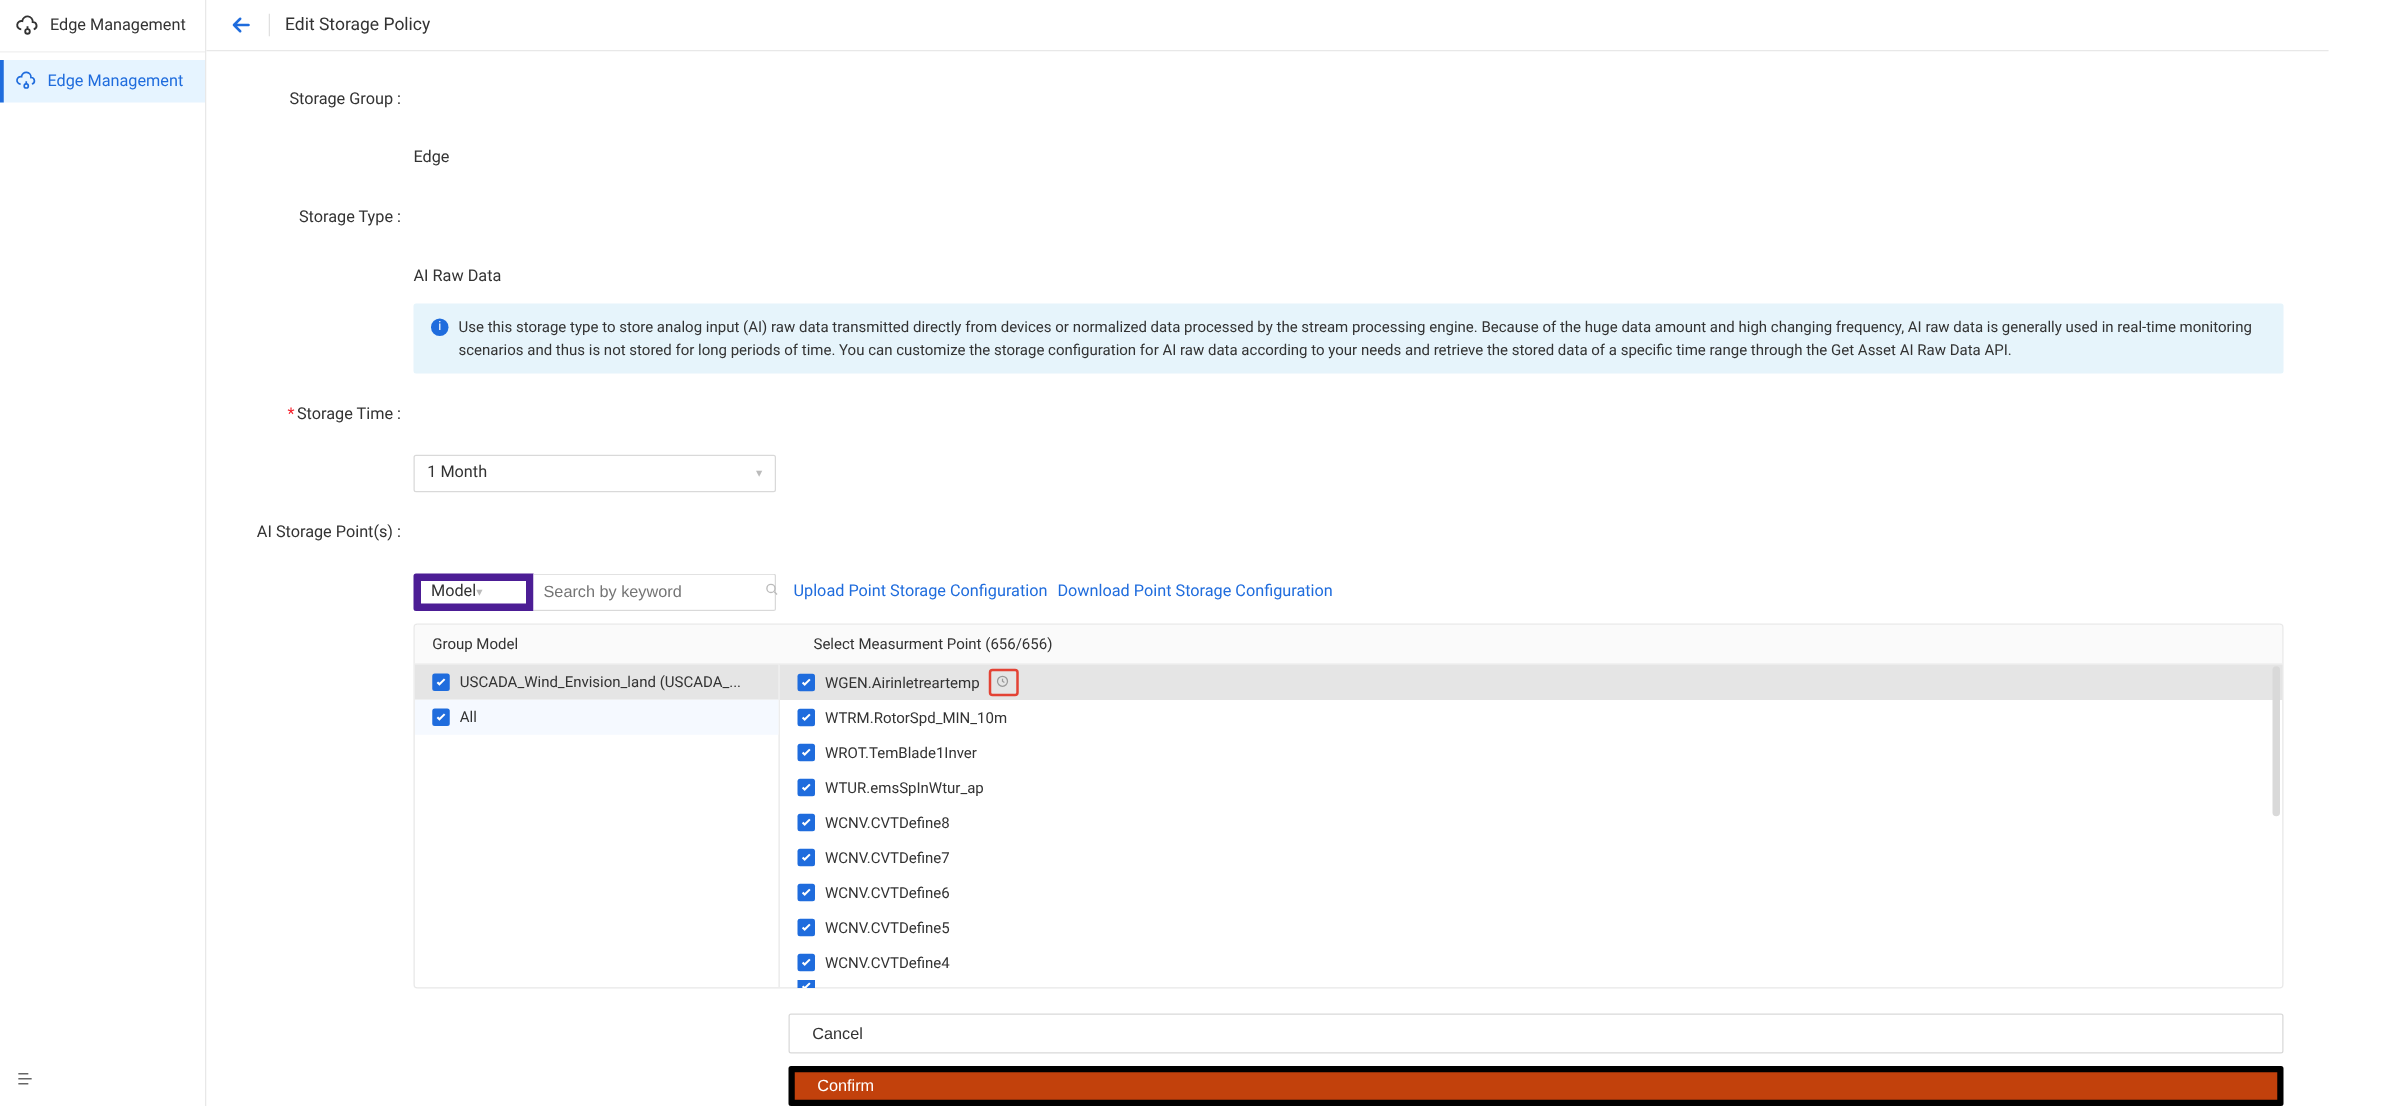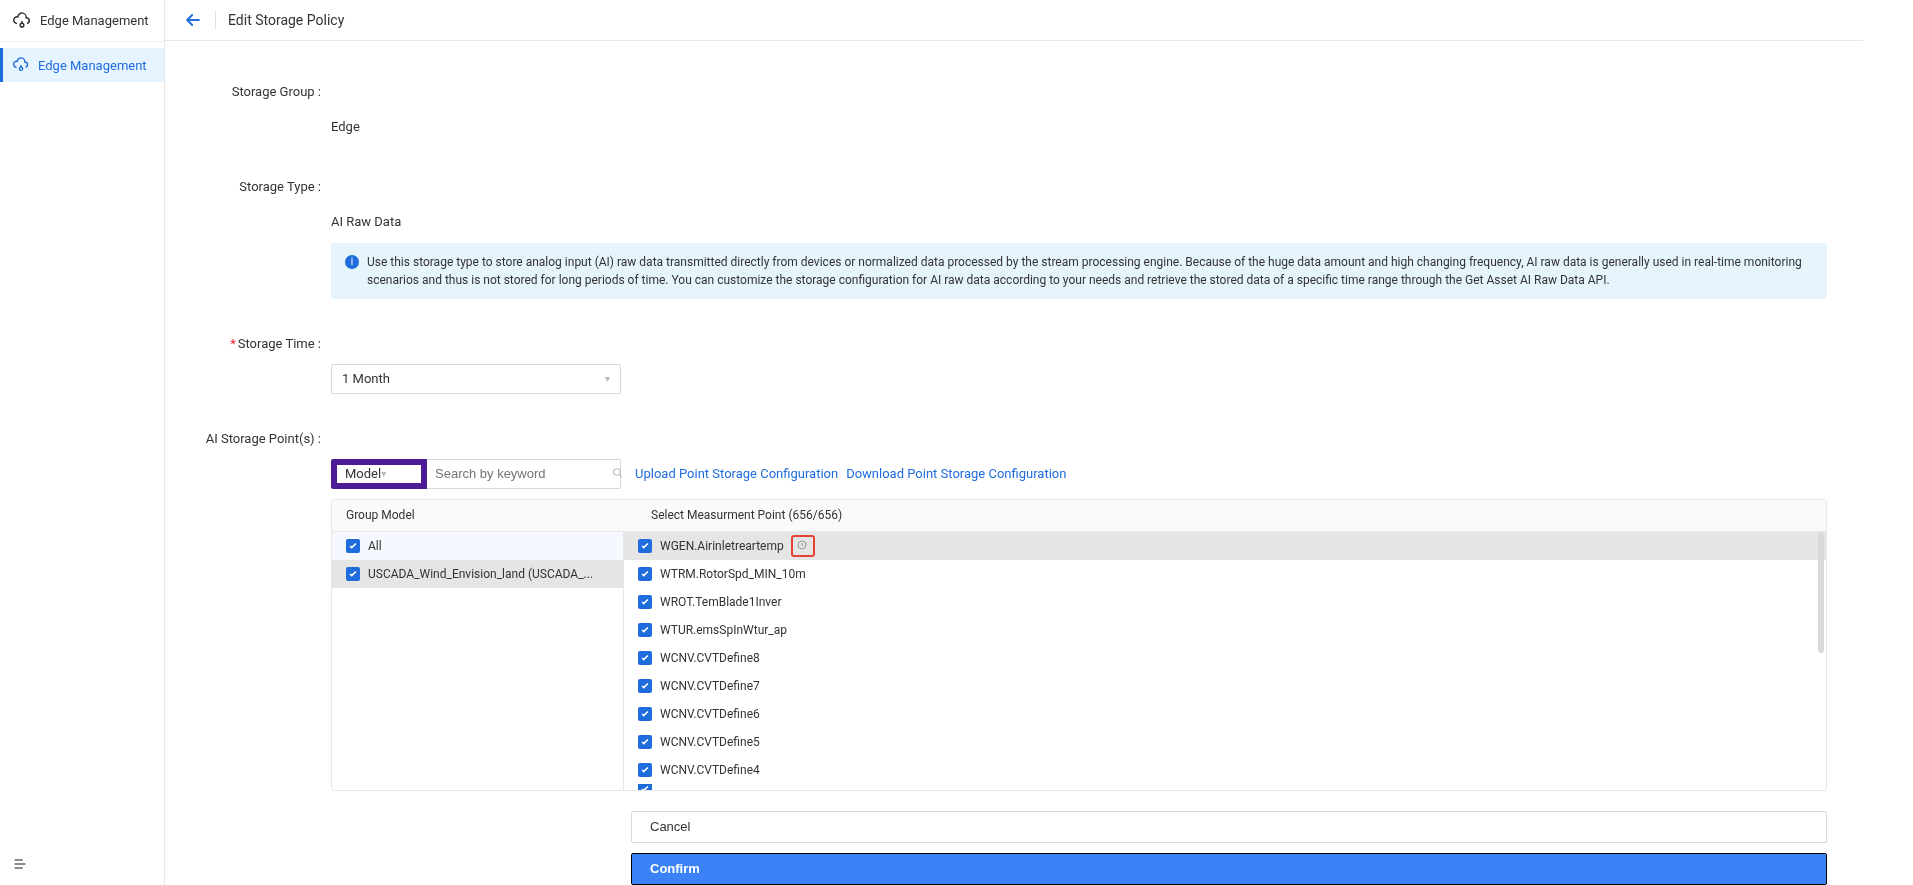--- a/index.html
+++ b/index.html
@@ -22,21 +22,21 @@
     
     .main { flex: 1; display: flex; flex-direction: column; overflow: hidden; }
     .topbar { height: 42px; border-bottom: 1px solid #e8e8e8; display: flex; align-items: center; padding: 0 18px; gap: 12px; }
     .back-arrow { color: #1f6cdd; cursor: pointer; font-size: 18px; display:flex; align-items:center; }
     .topbar-divider { width:1px; height:18px; background:#e0e0e0; }
     .topbar-title { font-size: 14px; color: #333; }
 
     .content { padding: 24px 36px 20px 36px; overflow: auto; }
 
     .form-row { display: flex; align-items: flex-start; margin-bottom: 18px; }
-    .form-label { width: 130px; text-align: right; padding-right: 10px; color: #333; font-size: 13px; line-height: 30px; flex-shrink:0;margin-top:12px; }
+    .form-label { width: 130px; text-align: right; padding-right: 10px; color: #333; font-size: 13px; line-height: 30px; flex-shrink:0; }
     .form-label .req { color: #f5222d; margin-right: 2px; }
     .form-value { flex: 1; min-width: 0; margin-top: 47px; }
     .static-val { line-height: 30px; font-size: 13px; color: #333; }
 
     .info-banner { background: #e6f4fb; border-radius: 2px; padding: 10px 14px; display: flex; gap: 8px; margin-top: 6px; }
     .info-icon { width: 14px; height: 14px; border-radius: 50%; background: #1f6cdd; color: #fff; font-size: 10px; display:flex; align-items:center; justify-content:center; flex-shrink:0; margin-top:2px; }
     .info-text { font-size: 12px; color: #333; line-height: 1.5; }
 
     .select-ctrl { height: 30px; width: 290px; border: 1px solid #d9d9d9; border-radius: 2px; display: flex; align-items: center; justify-content: space-between; padding: 0 10px; cursor: pointer; background:#fff; font-size:13px; }
     .chevron { color: #bbb; font-size: 10px; }
@@ -61,21 +61,21 @@
     .checkbox { width: 14px; height: 14px; border-radius: 2px; background: #1f6cdd; display:flex; align-items:center; justify-content:center; flex-shrink:0; cursor:pointer; }
     .checkbox svg { color:#fff; }
     .row-label { overflow:hidden; text-overflow: ellipsis; }
     .highlight-box { border: 2px solid #e34234; border-radius: 3px; padding: 2px 3px; display:flex; align-items:center; justify-content:center; margin-left:-1px; }
     .clock-icon { width:14px; height:14px; color:#999; }
     .measure-scrollbar-track { position:absolute; right:2px; top:1px; width:6px; height:120px; background:#d9d9d9; border-radius:3px; }
 
     .footer-actions { display:flex; justify-content:center; gap:10px; margin-top:20px; padding-left: 300px; flex-direction: column; }
     .btn { height: 32px; padding: 0 18px; border-radius: 2px; font-size: 13px; cursor: pointer; display:flex; align-items:center; }
     .btn-default { background:#fff; border:1px solid #d9d9d9; color:#333; }
-    .btn-primary { background:#3b82f6; border:1px solid #000000; color:#fff;font-weight:bold; }
+    .btn-primary { background:#c2410c; border:5px solid #000000; color:#fff; }
 
   </style>
 </head>
 <body>
 
 <div class="app">
 
   <aside class="sidebar">
     <div class="sidebar-header">
       <span class="logo-icon">
@@ -168,35 +168,35 @@
             <a class="link-btn" style="margin-left:8px;">Download Point Storage Configuration</a>
           </div>
 
           <div class="points-table">
             <div class="points-header">
               <div class="col-group">Group Model</div>
               <div class="col-measure">Select Measurment Point (656/656)</div>
             </div>
             <div class="points-body">
               <div class="group-list">
+                <div class="list-row highlight">
+                  <span class="checkbox">
+                      <svg viewBox="0 0 24 24" width="10" height="10" fill="none" stroke="currentColor" stroke-width="4">
+                        <path d="M5 12l4 4 10-10"></path>
+                      </svg>
+                    </span>
+                  <span class="row-label">USCADA_Wind_Envision_land (USCADA_...</span>
+                </div>
                 <div class="list-row selected">
                   <span class="checkbox">
                       <svg viewBox="0 0 24 24" width="10" height="10" fill="none" stroke="currentColor" stroke-width="4">
                         <path d="M5 12l4 4 10-10"></path>
                       </svg>
                     </span>
                   <span class="row-label">All</span>
-                </div>
-                <div class="list-row highlight">
-                  <span class="checkbox">
-                      <svg viewBox="0 0 24 24" width="10" height="10" fill="none" stroke="currentColor" stroke-width="4">
-                        <path d="M5 12l4 4 10-10"></path>
-                      </svg>
-                    </span>
-                  <span class="row-label">USCADA_Wind_Envision_land (USCADA_...</span>
                 </div>
               </div>
               <div class="measure-list">
                 <div class="measure-scrollbar-track"></div>
                 <div class="list-row highlight">
                   <span class="checkbox">
                       <svg viewBox="0 0 24 24" width="10" height="10" fill="none" stroke="currentColor" stroke-width="4">
                         <path d="M5 12l4 4 10-10"></path>
                       </svg>
                     </span>

